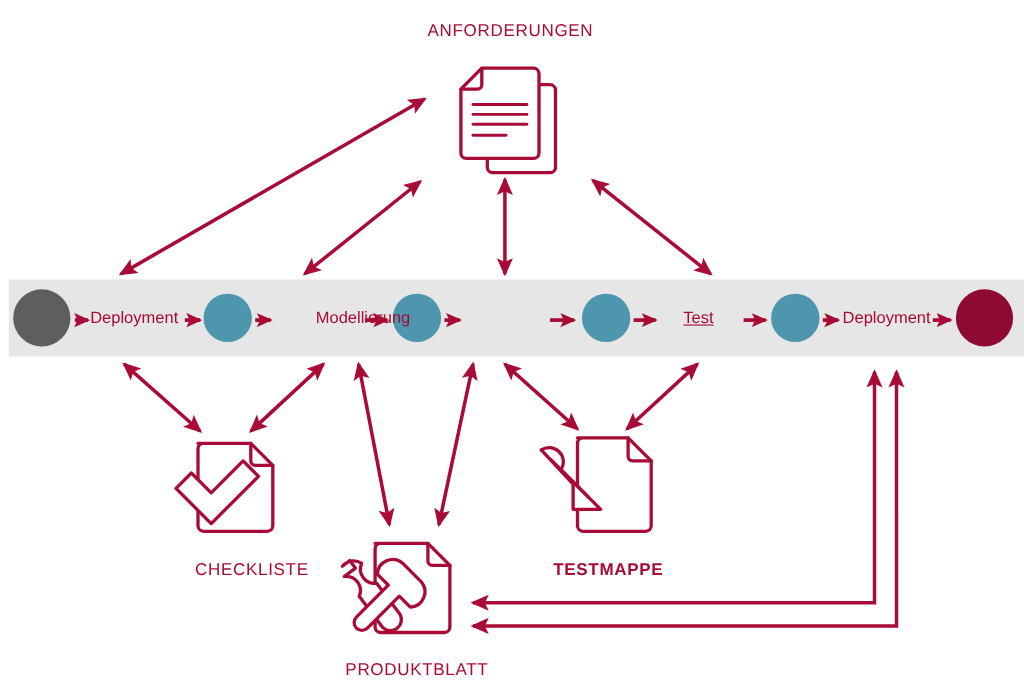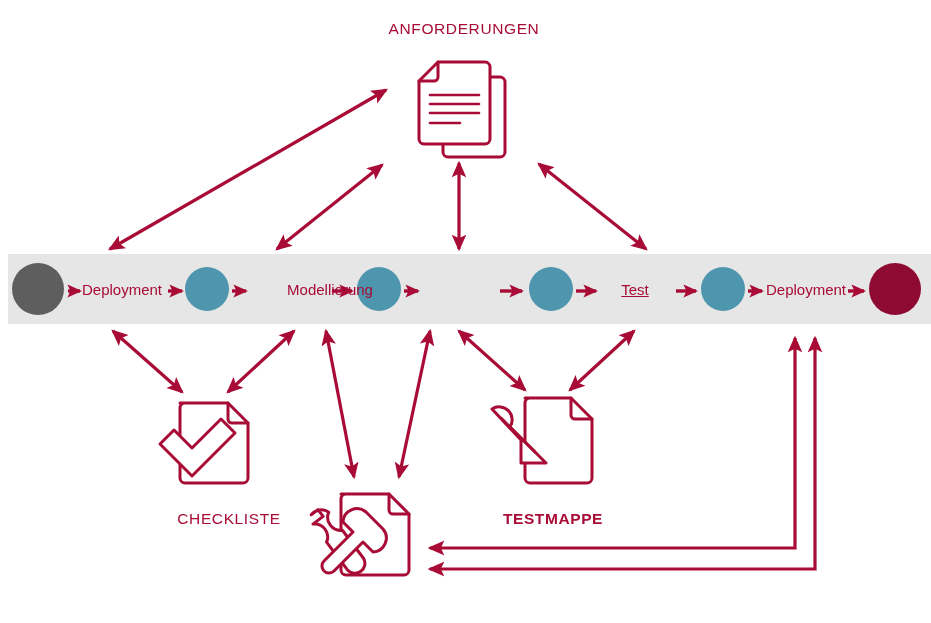--- a/index.html
+++ b/index.html
@@ -138,20 +138,21 @@
     <g stroke="#A80B35" stroke-width="3.2" fill="none" stroke-linejoin="miter">
       <path d="M 430 548 L 795 548 L 795 338" marker-start="url(#arrHead)" marker-end="url(#arrHead)"></path>
       <path d="M 430 569 L 815 569 L 815 338" marker-start="url(#arrHead)" marker-end="url(#arrHead)"></path>
     </g>
   </svg>
 
   <div class="txt caption center-x" style="left:464px; top:20px;">ANFORDERUNGEN</div>
 
   <div class="txt caption center-x" style="left:205px; top:510px;margin-left:24px;">CHECKLISTE</div>
 
+  <div class="txt caption center-x" style="left:379px; top:601px;">PRODUKTBLATT</div>
 
   <div class="txt caption center-x" style="left:553px; top:510px;font-weight:bold;">TESTMAPPE</div>
 
   <div class="txt stage-label center-x" style="left:122px; top:282px;">Deployment</div>
 
   <div class="txt stage-label center-x" style="left:292px; top:282px;margin-left:38px;">Modellierung</div>
 
 
   <div class="txt stage-label center-x" style="left:635px; top:282px;text-decoration:underline;">Test</div>
 

